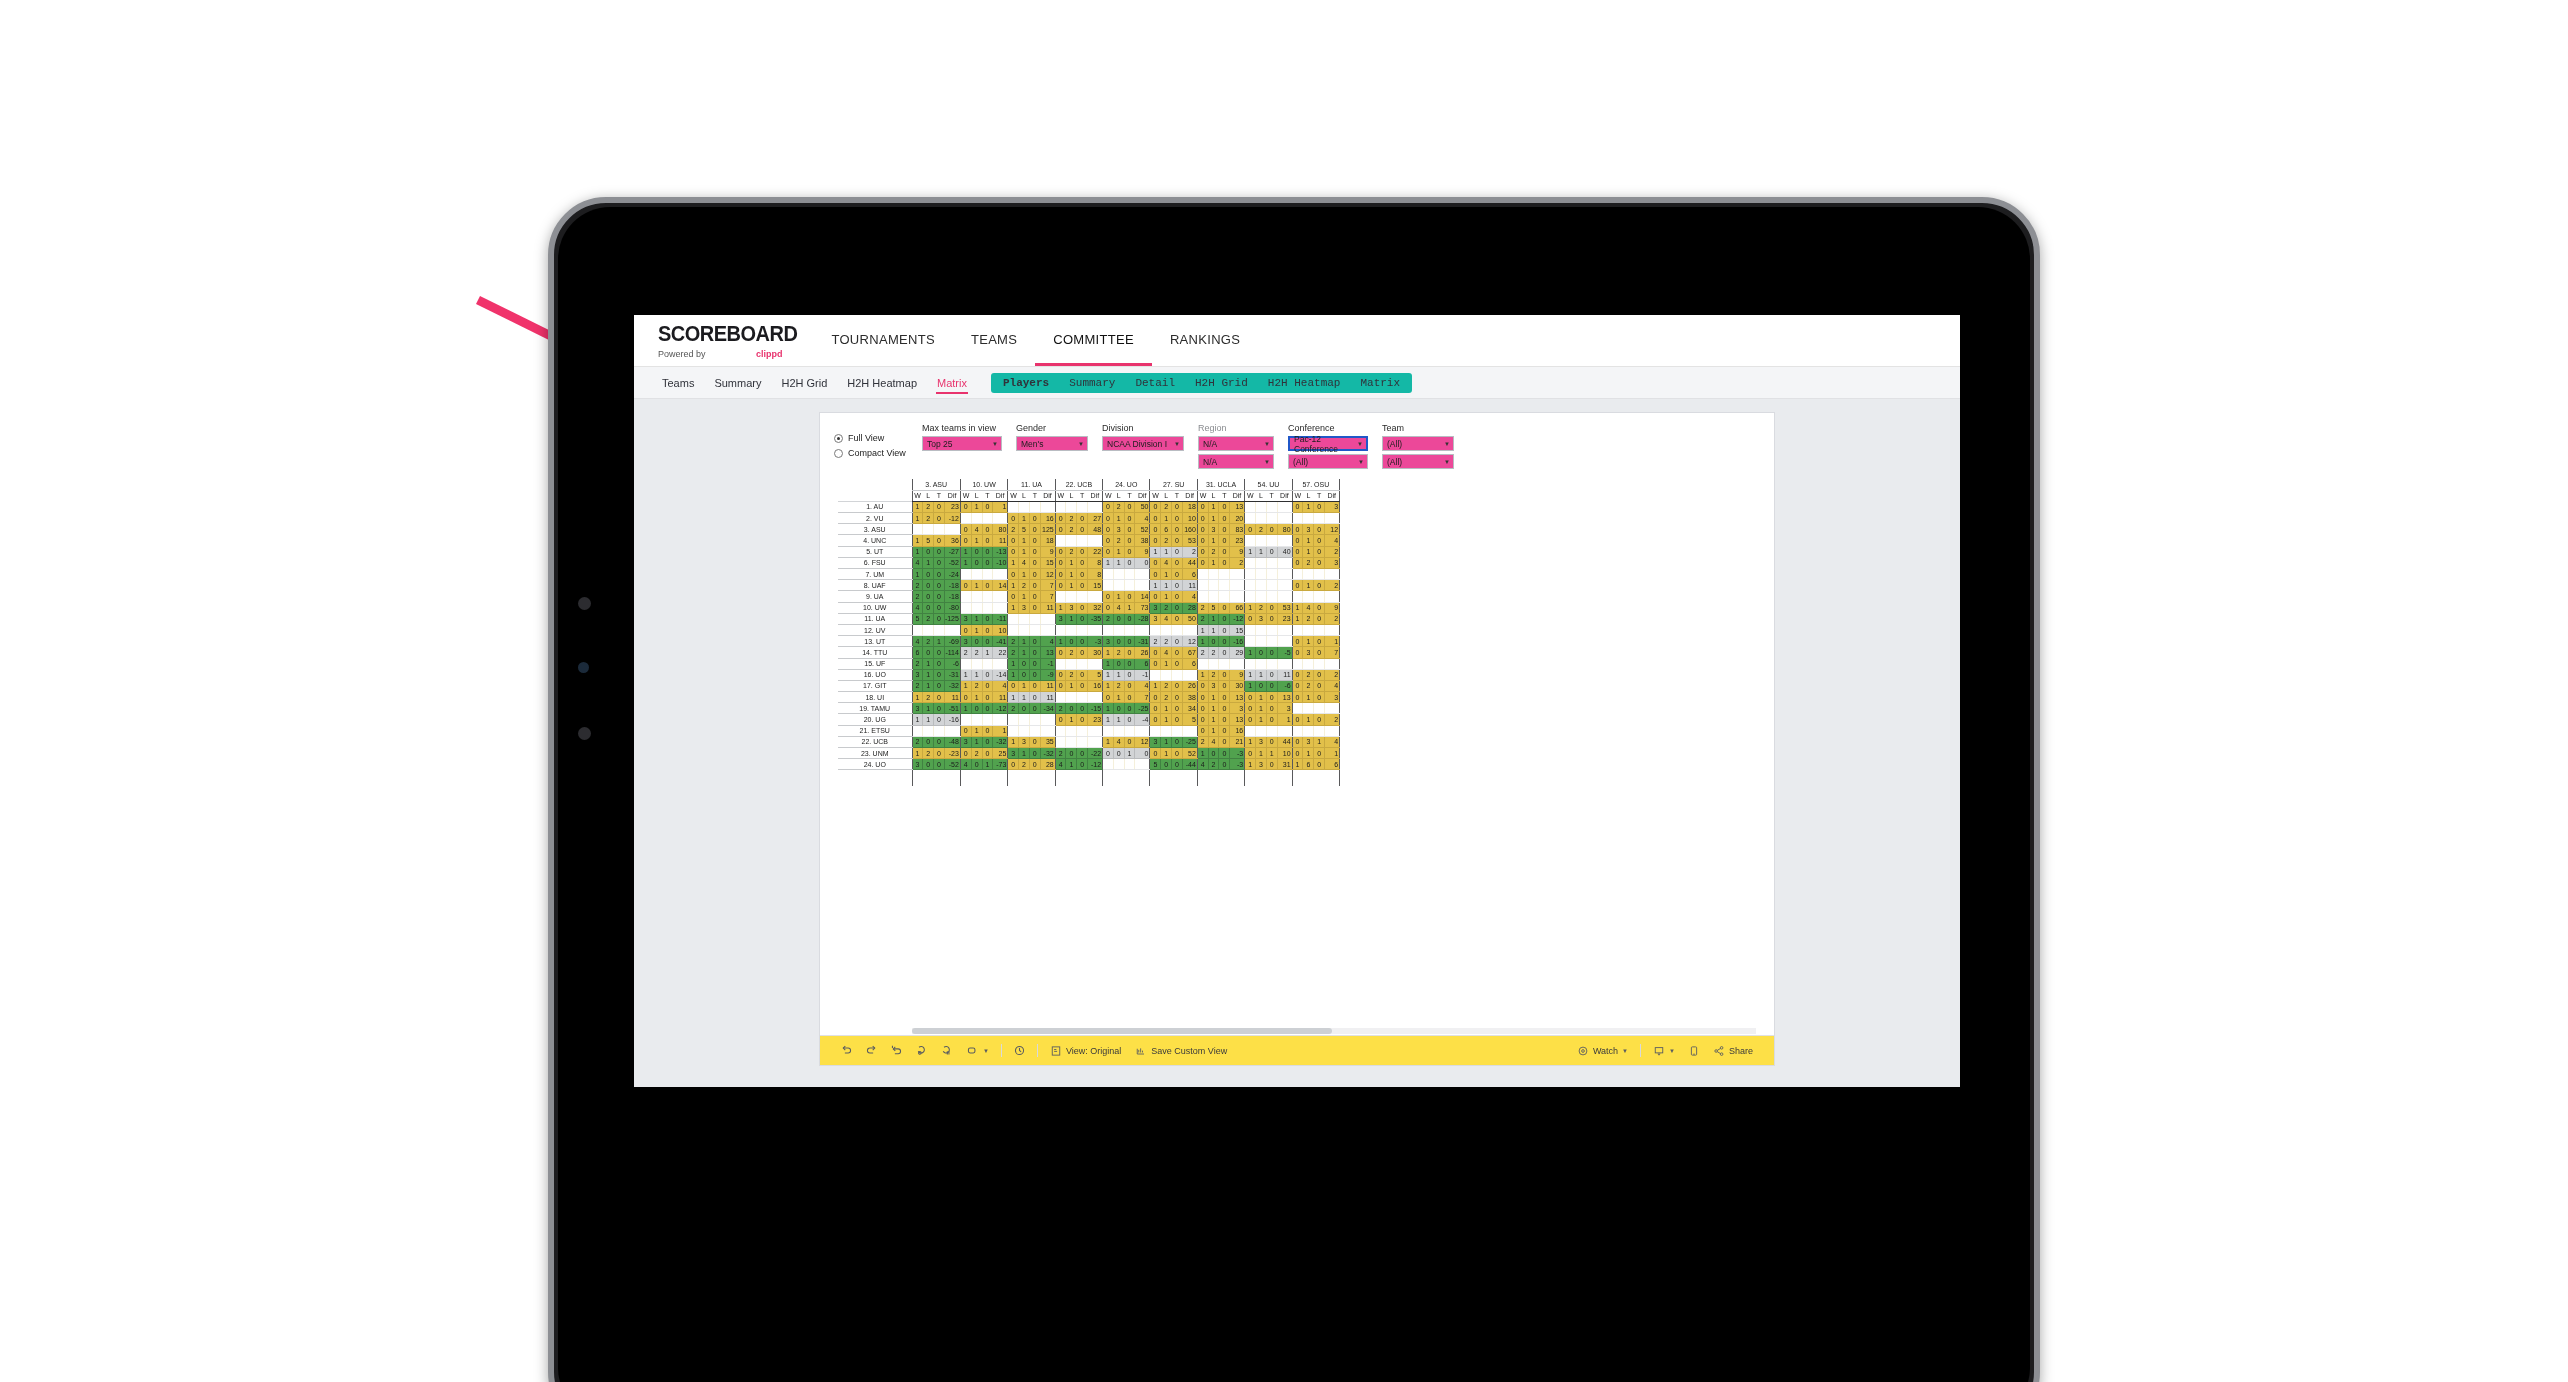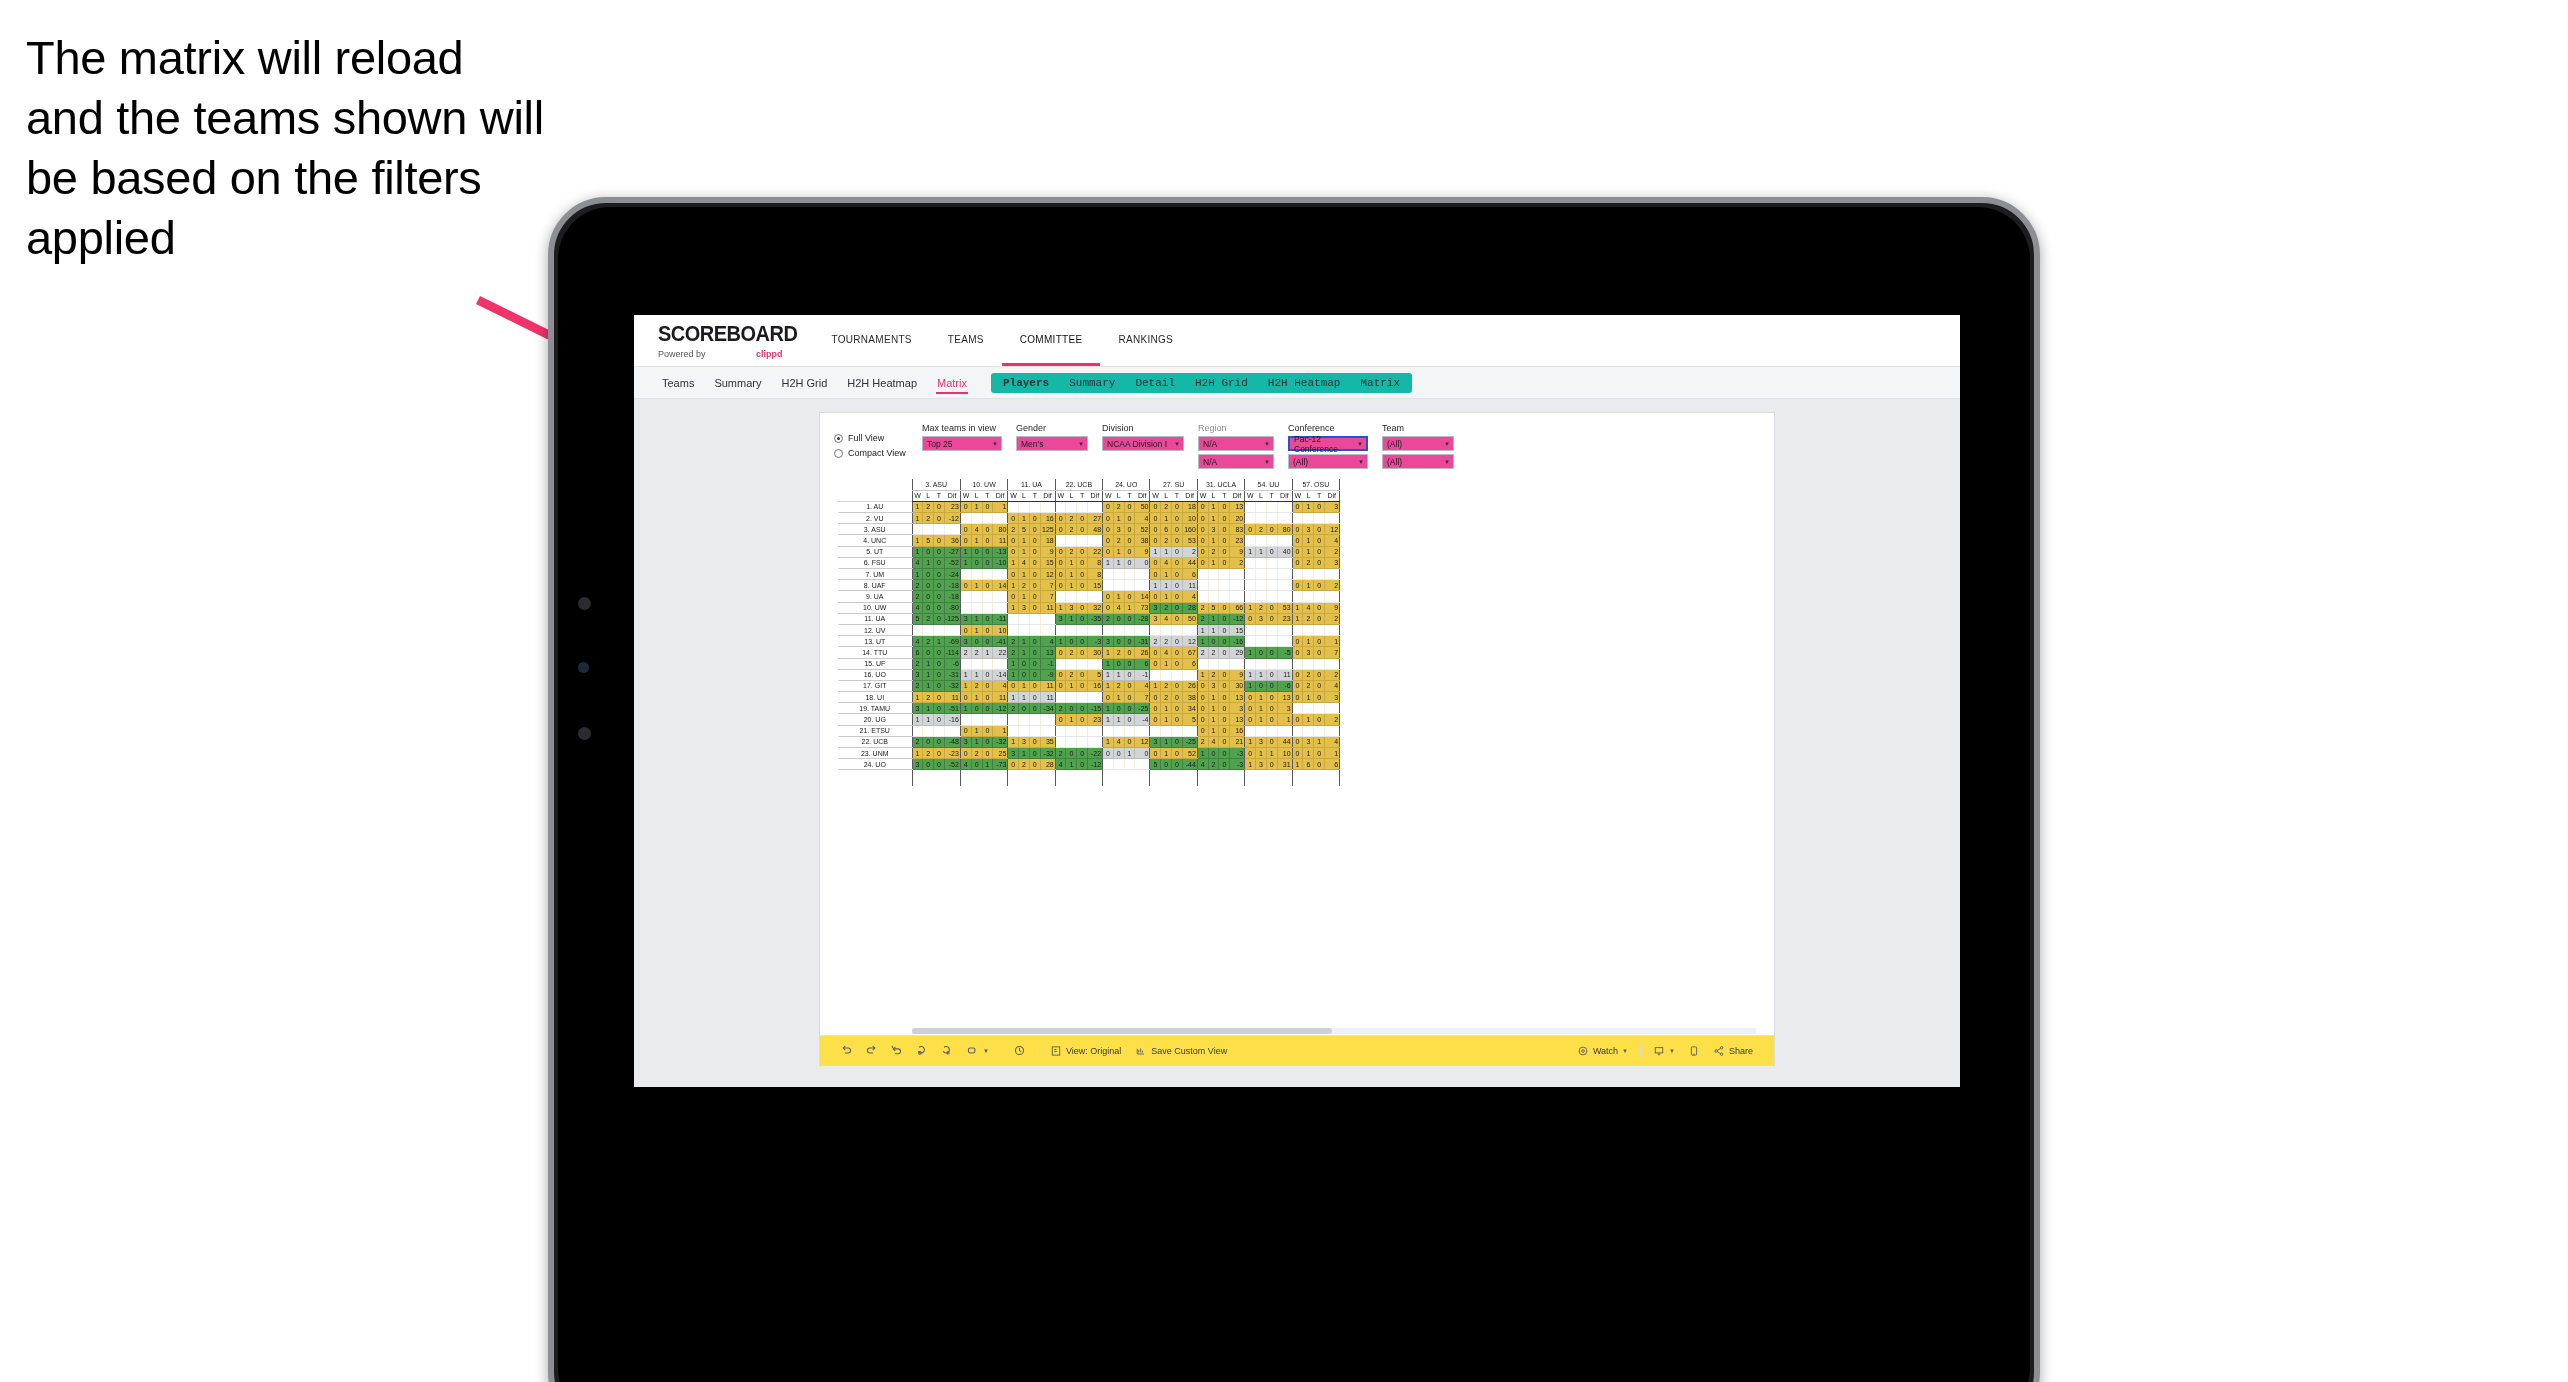--- a/index.html
+++ b/index.html
@@ -60,21 +60,21 @@
     font-weight: 700; font-size: 20px; letter-spacing: -0.5px;
     color: #1b1b1f; line-height: 1;
     transform: scaleY(1.12); transform-origin: left bottom;
   }
   #brand .logo-sub { font-size: 9px; color:#555; margin-top: 5px; }
   #brand .logo-sub .pink { color:#e8336d; font-weight:700;margin-left:48px; }
 
   .topnav { display:flex; align-items: stretch; }
   .topnav .tab {
     display:flex; align-items:center; padding: 0 18px;
-    font-size: 10px; color:#2b2b2b; letter-spacing:.3px;
+    font-size: 13px; color:#2b2b2b; letter-spacing:.3px;
     border-bottom: 3px solid transparent; cursor: pointer;
   }
   .topnav .tab.active { border-bottom-color:#e8336d; color:#111; }
 
   
   #subnav {
     height: 32px; background: #f4f5f7;
     display:flex; align-items:center; gap: 0px;
     border-bottom: 1px solid #e0e1e4; padding-left: 18px;
   }
@@ -189,21 +189,20 @@
   .tb.ic { padding: 0 6px; }
   .tbsep { width:1px; height:13px; background:#d8d9dc; margin: 0 5px; }
   .spacer { flex: 1; }
   svg.ticon { display:block; }
 </style>
 </head>
 <body>
 
 <div id="stage">
 
-  <div id="annotation">The matrix will reload and the teams shown will be based on the filters applied</div>
 
   <svg id="arrow" viewBox="0 0 470 250">
     <line x1="8" y1="10" x2="408" y2="208" stroke="#f0336b" stroke-width="9"></line>
     <polygon points="430,220 386,196 392,227 366,238" fill="#f0336b"></polygon>
   </svg>
 
   <div id="tablet">
     <div id="tablet-inner">
       <span class="cam c1"></span>
       <span class="cam c2"></span>

